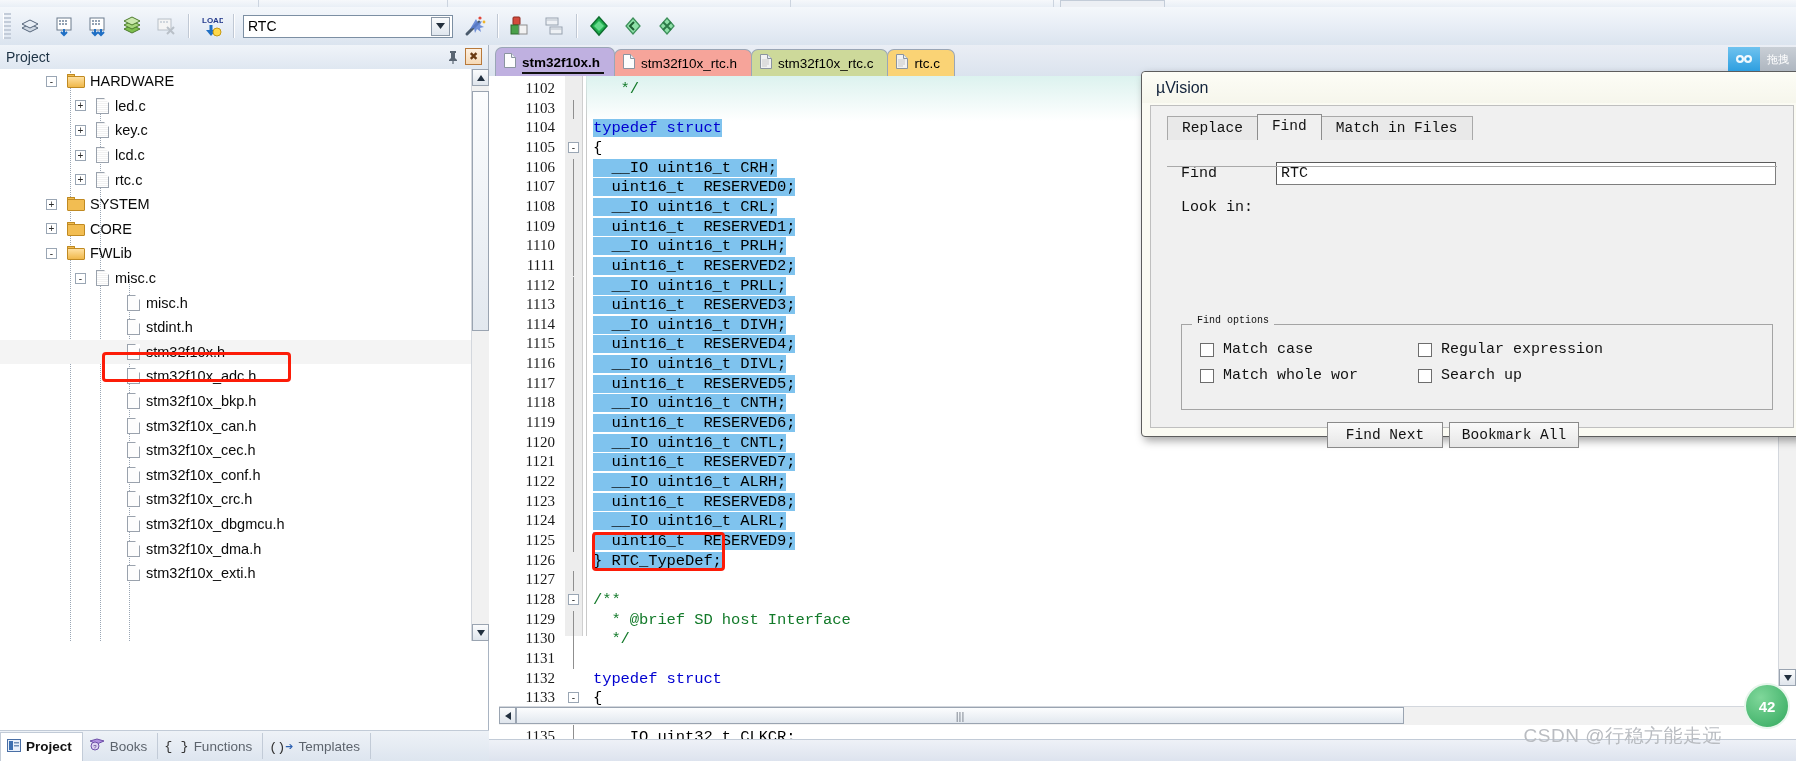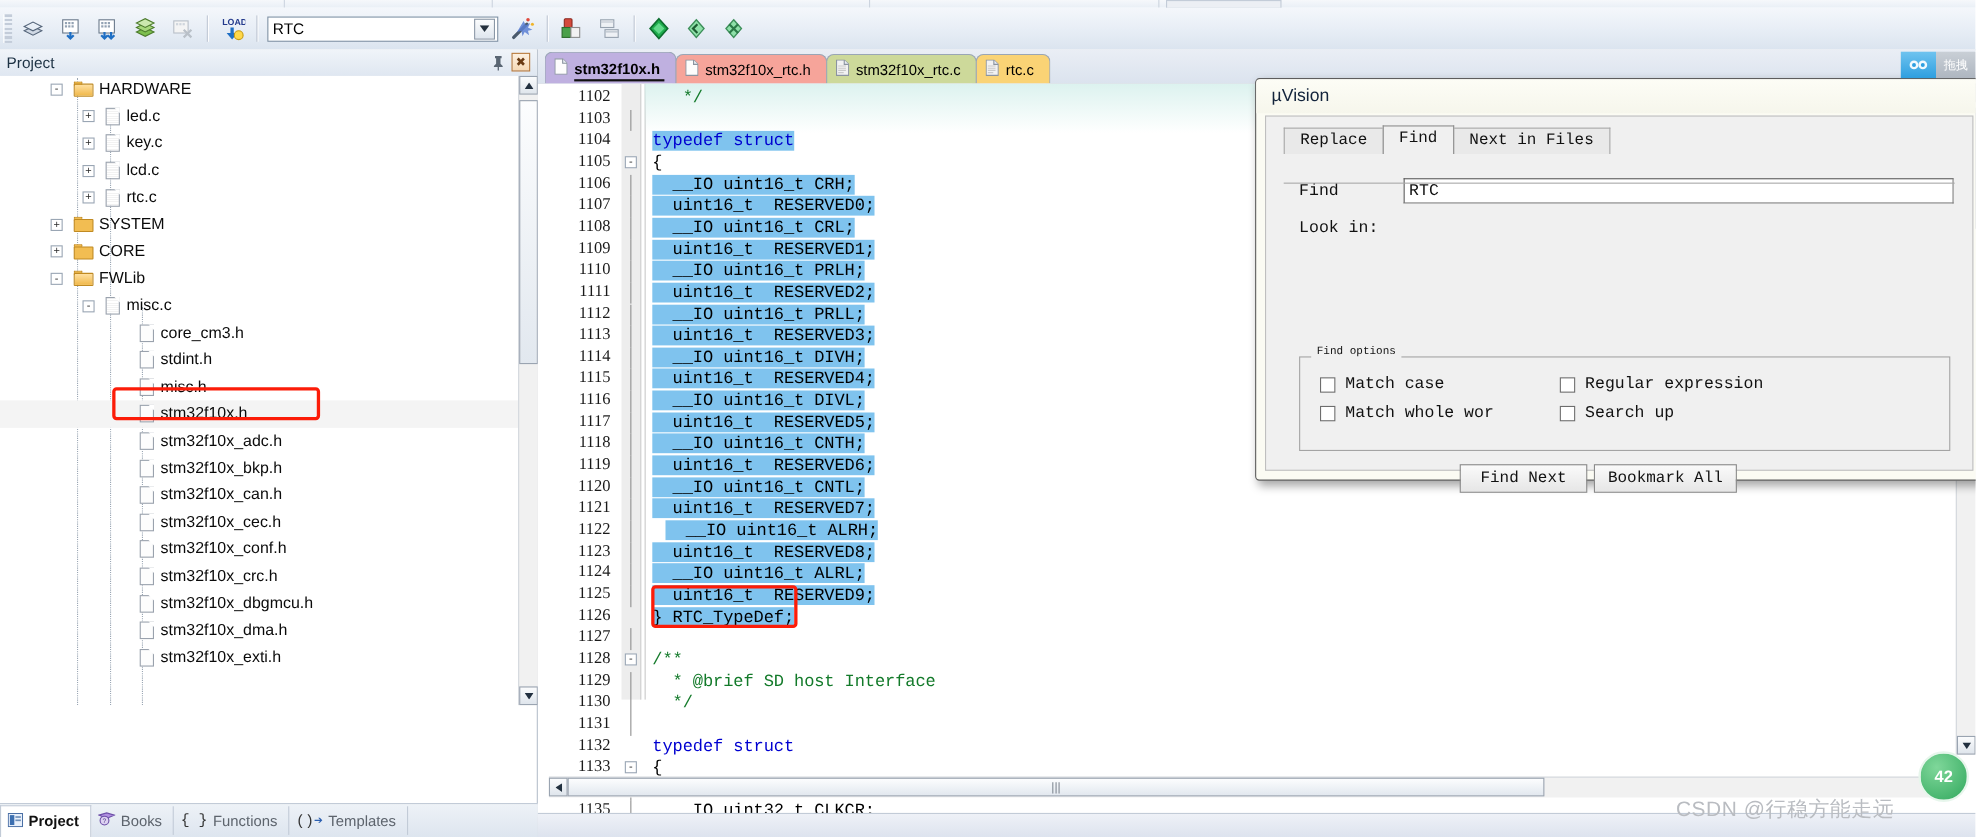--- a/index.html
+++ b/index.html
@@ -451,31 +451,26 @@
           </div>
           <div class="trow" style="padding-left: 75px;">
             <span class="expander">-</span>
             <span class="dots" style="width: 6px;"></span>
             <span class="fileico hatch"></span>
             <span class="lbl">misc.c</span>
           </div>
           <div class="trow" style="padding-left: 104px;">
             <span class="dots" style="width: 19px;"></span>
             <span class="fileico"></span>
-            <span class="lbl">core_cm3.h</span>
+            <span class="lbl">misc.h</span>
           </div>
           <div class="trow" style="padding-left: 104px;">
             <span class="dots" style="width: 19px;"></span>
             <span class="fileico"></span>
             <span class="lbl">stdint.h</span>
-          </div>
-          <div class="trow" style="padding-left: 104px;">
-            <span class="dots" style="width: 19px;"></span>
-            <span class="fileico"></span>
-            <span class="lbl">misc.h</span>
           </div>
           <div class="trow sel-row" style="padding-left: 104px; width: 425px;">
             <span class="dots" style="width: 19px;"></span>
             <span class="fileico"></span>
             <span class="lbl">stm32f10x.h</span>
           </div>
           <div class="trow" style="padding-left: 104px;">
             <span class="dots" style="width: 19px;"></span>
             <span class="fileico"></span>
             <span class="lbl">stm32f10x_adc.h</span>
@@ -677,21 +672,21 @@
           <div class="foldline" style="top: 338.05px; height: 19.65px;"></div>
           <div class="cl" style="top: 338.05px;"><span class="hl">  uint16_t  RESERVED6;</span></div>
           <div class="ln" style="top: 357.7px;">1120</div>
           <div class="foldline" style="top: 357.7px; height: 19.65px;"></div>
           <div class="cl" style="top: 357.7px;"><span class="hl">  __IO uint16_t CNTL;</span></div>
           <div class="ln" style="top: 377.35px;">1121</div>
           <div class="foldline" style="top: 377.35px; height: 19.65px;"></div>
           <div class="cl" style="top: 377.35px;"><span class="hl">  uint16_t  RESERVED7;</span></div>
           <div class="ln" style="top: 397px;">1122</div>
           <div class="foldline" style="top: 397px; height: 19.65px;"></div>
-          <div class="cl" style="top: 397px; margin-left: 12px;"><span class="hl">  __IO uint16_t ALRH;</span></div>
+          <div class="cl" style="top: 397px;"><span class="hl">  __IO uint16_t ALRH;</span></div>
           <div class="ln" style="top: 416.65px;">1123</div>
           <div class="foldline" style="top: 416.65px; height: 19.65px;"></div>
           <div class="cl" style="top: 416.65px;"><span class="hl">  uint16_t  RESERVED8;</span></div>
           <div class="ln" style="top: 436.3px;">1124</div>
           <div class="foldline" style="top: 436.3px; height: 19.65px;"></div>
           <div class="cl" style="top: 436.3px;"><span class="hl">  __IO uint16_t ALRL;</span></div>
           <div class="ln" style="top: 455.95px;">1125</div>
           <div class="foldline" style="top: 455.95px; height: 19.65px;"></div>
           <div class="cl" style="top: 455.95px;"><span class="hl">  uint16_t  RESERVED9;</span></div>
           <div class="ln" style="top: 475.6px;">1126</div>
@@ -759,21 +754,21 @@
     <div class="dlg-inner">
 
       <div class="dtabs">
         <div class="dtab">
           <span>Replace</span>
         </div>
         <div class="dtab active">
           <span>Find</span>
         </div>
         <div class="dtab">
-          <span>Next in Files</span>
+          <span>Match in Files</span>
         </div>
       </div>
       <div class="dtab-underline"></div>
 
       <div class="drow" style="margin-top:22px;">
         <div class="dlabel">Find</div>
         <div class="dinput" style="width:500px;">
           <span>RTC</span>
         </div>
       </div>

